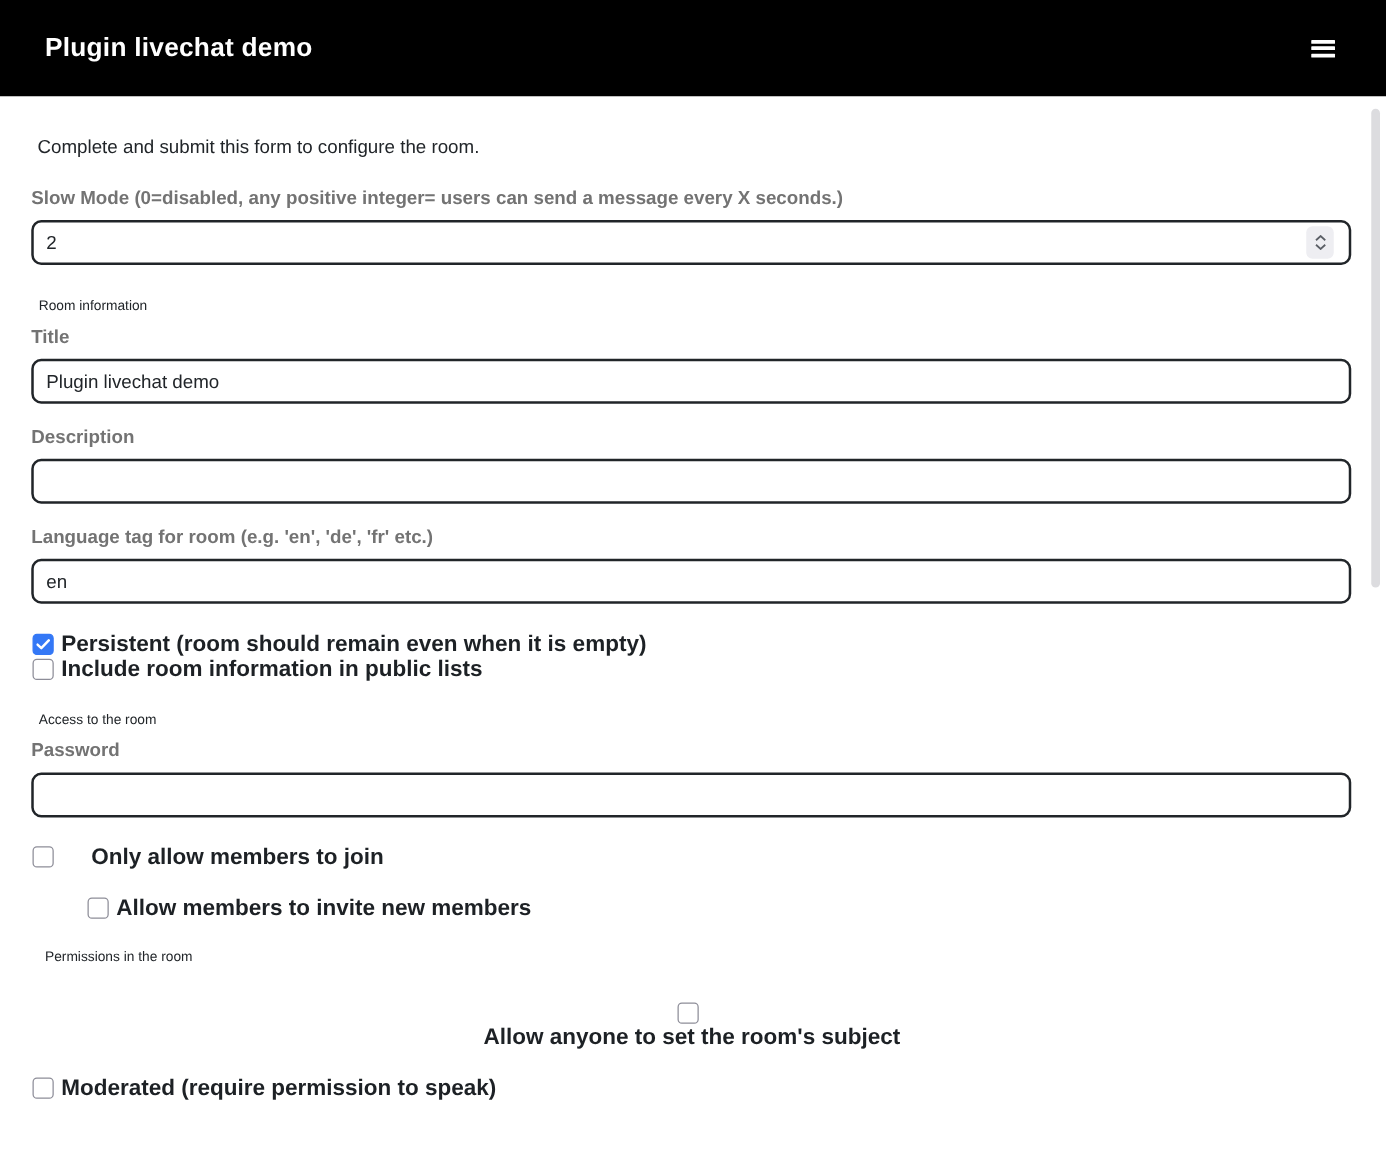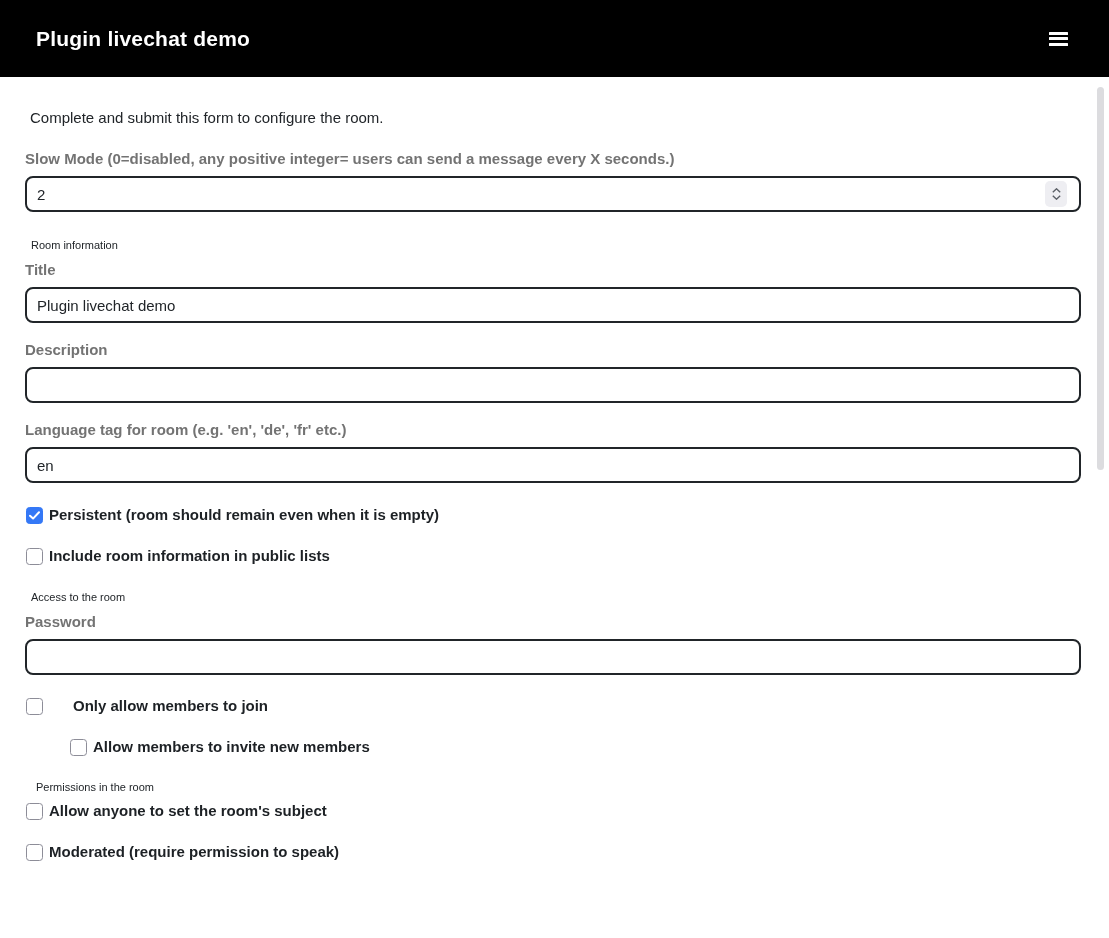--- a/index.html
+++ b/index.html
@@ -46,34 +46,34 @@
   }
   .spinner{
     position:absolute;right:14px;top:50%;transform:translateY(-50%);
     width:22px;height:26px;background:#eeeef2;border-radius:5px;
     display:flex;flex-direction:column;align-items:center;justify-content:center;
     gap:2px;cursor:pointer;
   }
   
   .cb-row{display:flex;align-items:center;margin-left:1px;cursor:pointer;}
   .row-persistent{margin-top:22px;}
-  .row-public{margin-top:21px;}
+  .row-public{}
   .row-members{margin-top:21px;gap:24px;}
   .row-invite{margin-top:21px;margin-left:45px;}
-  .row-subject{margin-top:4px;}
+  .row-subject{margin-top:26px;flex-direction:column;}
   .row-moderated{margin-top:21px;}
   .cb{
     width:17px;height:17px;box-sizing:border-box;flex:none;
     border:1px solid #8d8d98;border-radius:3.5px;background:#ffffff;
     margin-right:6px;display:flex;align-items:center;justify-content:center;
   }
   .cb svg{display:none;}
   .cb.checked{background:#3478f6;border-color:#3478f6;}
   .cb.checked svg{display:block;}
-  .cb-label{font-size:15px;font-weight:700;line-height:20px;color:#1d2125;}
+  .cb-label{font-size:18px;font-weight:700;line-height:20px;color:#1d2125;}
   
   .scroll-thumb{
     position:absolute;top:87px;right:5px;width:7px;height:383px;
     background:#dcdcdf;border-radius:4px;
   }
 </style>
 </head>
 <body>
 
 <header class="app-header">

